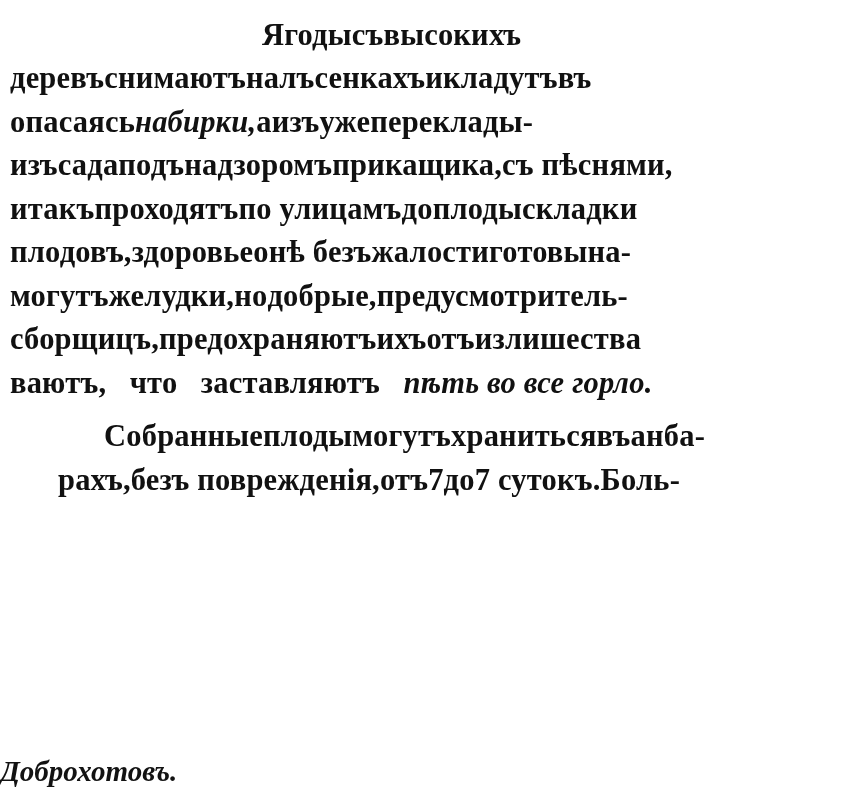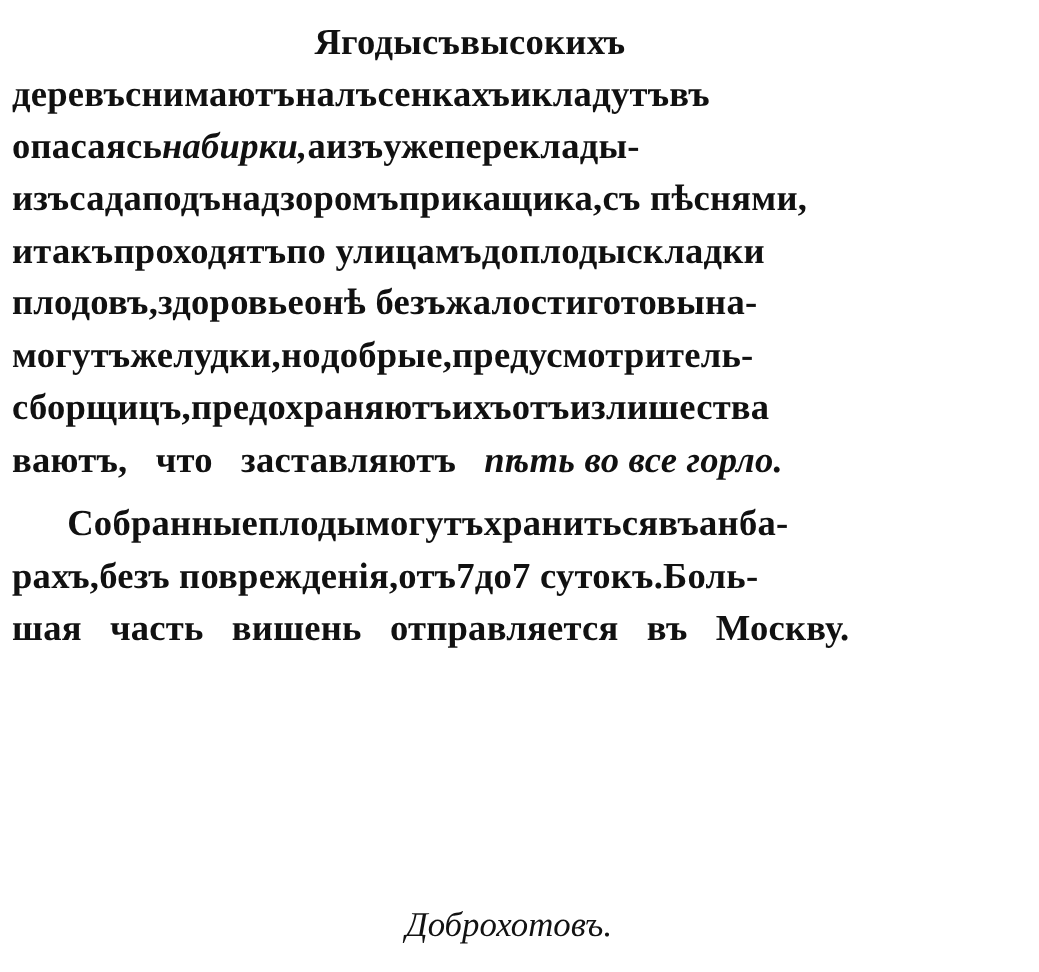--- a/index.html
+++ b/index.html
@@ -30,20 +30,21 @@
     letter-spacing: 0.2px;
     color: #111111;
     text-align: justify;
     text-justify: inter-word;
   }
   .para {
     margin: 0;
   }
   .para + .para {
     margin-top: 10px;
+    margin-left: 48px;
   }
   .line {
     display: block;
     white-space: nowrap;
   }
   
   .line.j {
     display: flex;
     justify-content: flex-start;
   }
@@ -52,24 +53,24 @@
   }
   .italic {
     font-style: italic;
     font-weight: 700;
   }
   .signature {
     position: absolute;
     left: 0;
     right: 18px;
     bottom: 22px;
-    text-align: center;
+    text-align: left;
     font-family: "Liberation Serif", serif;
     font-style: italic;
-    font-weight: 400;
+    font-weight: 700;
     font-size: 29px;
     color: #121212;
   }
   .p1 { padding-left: 0; }
   .lead { padding-left: 252px; }
   .lead2 { padding-left: 46px; }
 </style>
 </head>
 <body>
 
@@ -158,27 +159,19 @@
       </span>
       <span class="line j">
         <span>рахъ,</span>
         <span>безъ поврежденія,</span>
         <span>отъ</span>
         <span>7</span>
         <span>до</span>
         <span>7 сутокъ.</span>
         <span>Боль-</span>
       </span>
-      <span class="line">
-        <span>шая</span>&nbsp;&nbsp;
-        <span>часть</span>&nbsp;&nbsp;
-        <span>вишень</span>&nbsp;&nbsp;
-        <span>отправляется</span>&nbsp;&nbsp;
-        <span>въ</span>&nbsp;&nbsp;
-        <span>Москву.</span>
-      </span>
     </p>
 
   </div>
 
   <div class="signature">Доброхотовъ.</div>
 
 </div>
 
 </body></html>

